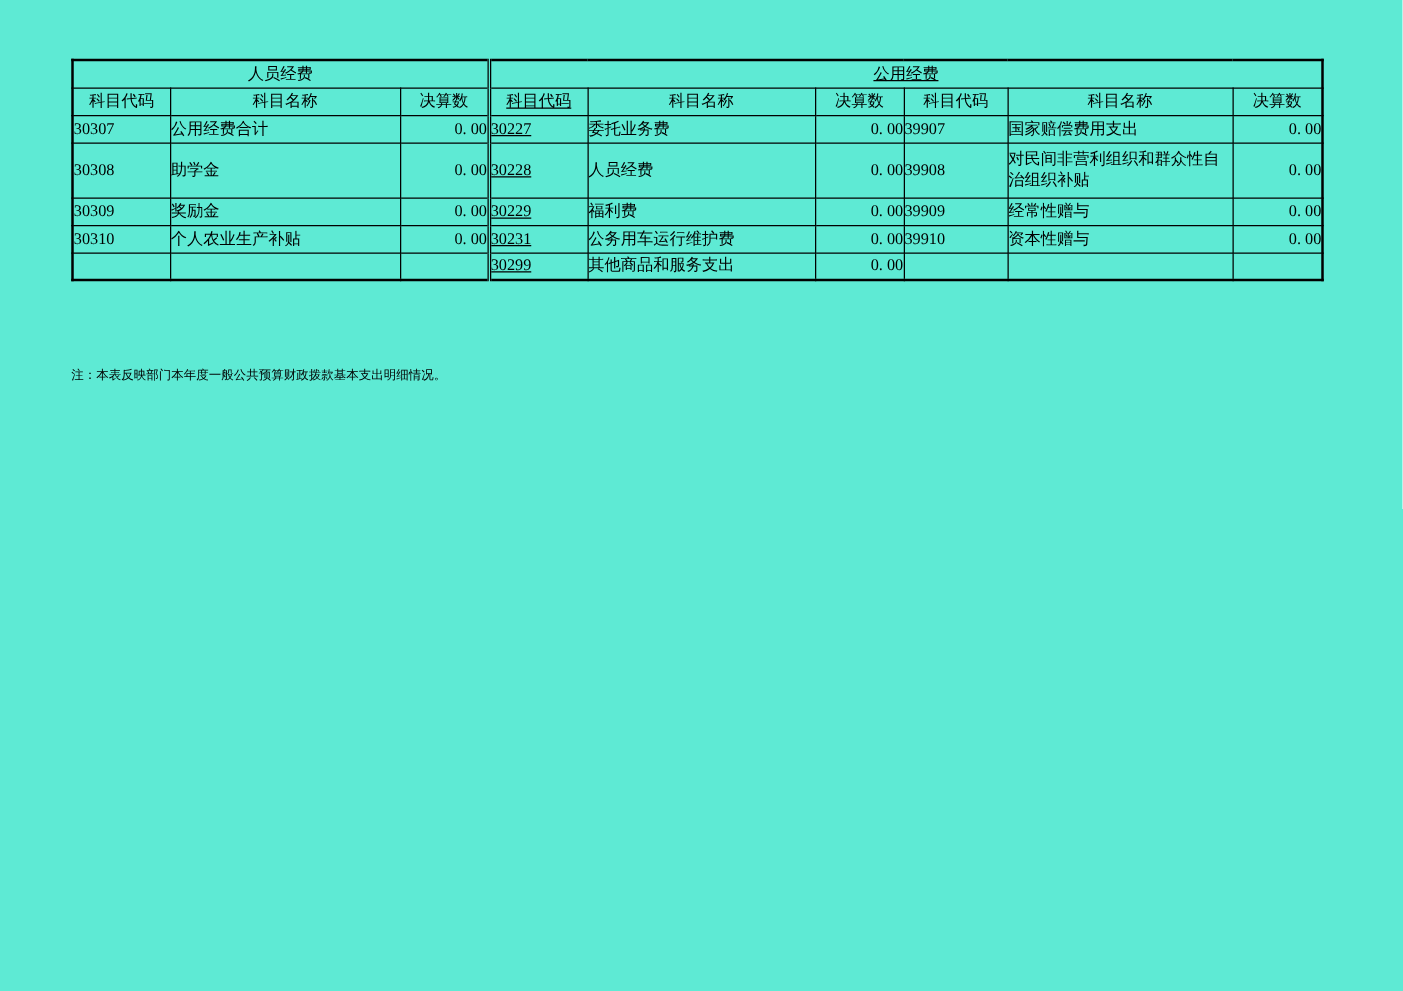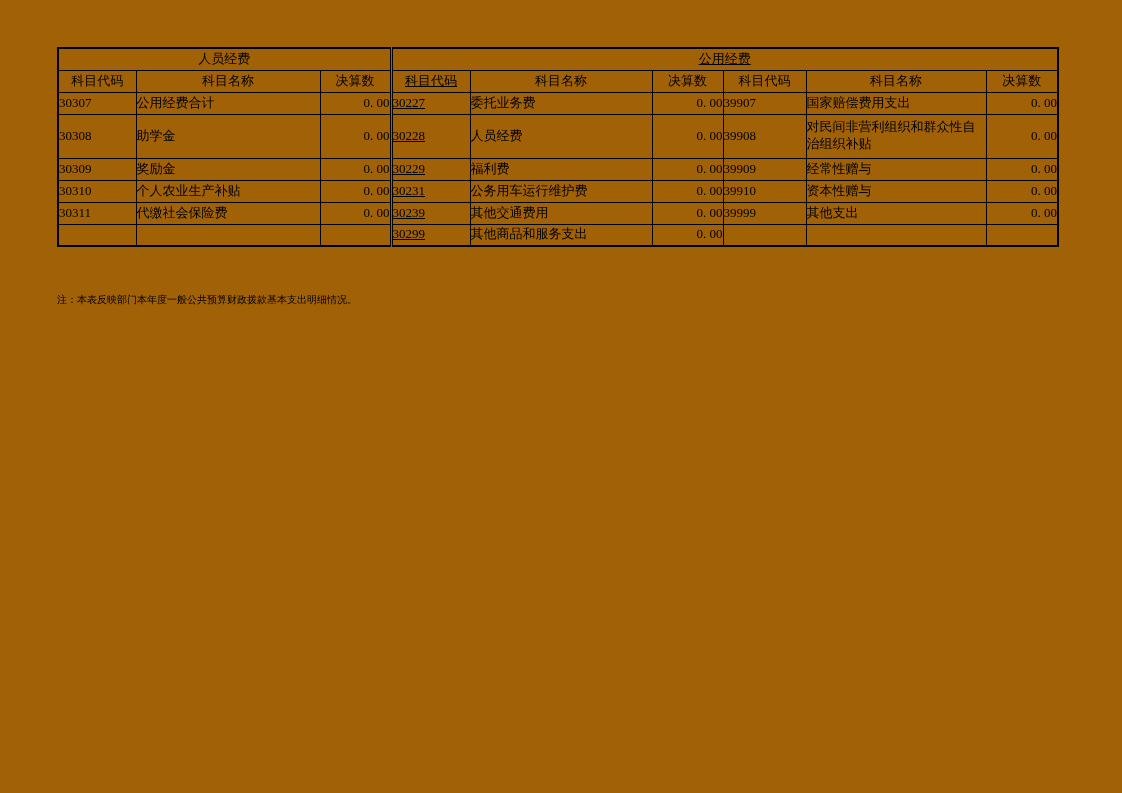--- a/index.html
+++ b/index.html
@@ -6,21 +6,21 @@
     margin: 0;
     padding: 0;
     background: #ffffff;
     color: #000000;
     font-family: "Liberation Serif", "DejaVu Serif", serif;
   }
   .page {
     position: relative;
     width: 1122px;
     height: 793px;
-    background: #a16207;
+    background: #5eead4;
     overflow: hidden;
   }
   table.budget-table {
     position: absolute;
     left: 57px;
     top: 47px;
     border-collapse: collapse;
     table-layout: fixed;
     border: 2px solid #000000;
   }
@@ -132,31 +132,20 @@
           <td class="name">个人农业生产补贴</td>
           <td class="num">0. 00</td>
           <td class="code sec-div">30231</td>
           <td class="name">公务用车运行维护费</td>
           <td class="num">0. 00</td>
           <td class="code">39910</td>
           <td class="name">资本性赠与</td>
           <td class="num">0. 00</td>
         </tr>
         <tr>
-          <td class="code">30311</td>
-          <td class="name">代缴社会保险费</td>
-          <td class="num">0. 00</td>
-          <td class="code sec-div">30239</td>
-          <td class="name">其他交通费用</td>
-          <td class="num">0. 00</td>
-          <td class="code">39999</td>
-          <td class="name">其他支出</td>
-          <td class="num">0. 00</td>
-        </tr>
-        <tr>
           <td class="code"></td>
           <td class="name"></td>
           <td class="num"></td>
           <td class="code sec-div">30299</td>
           <td class="name">其他商品和服务支出</td>
           <td class="num">0. 00</td>
           <td class="code"></td>
           <td class="name"></td>
           <td class="num"></td>
         </tr>

